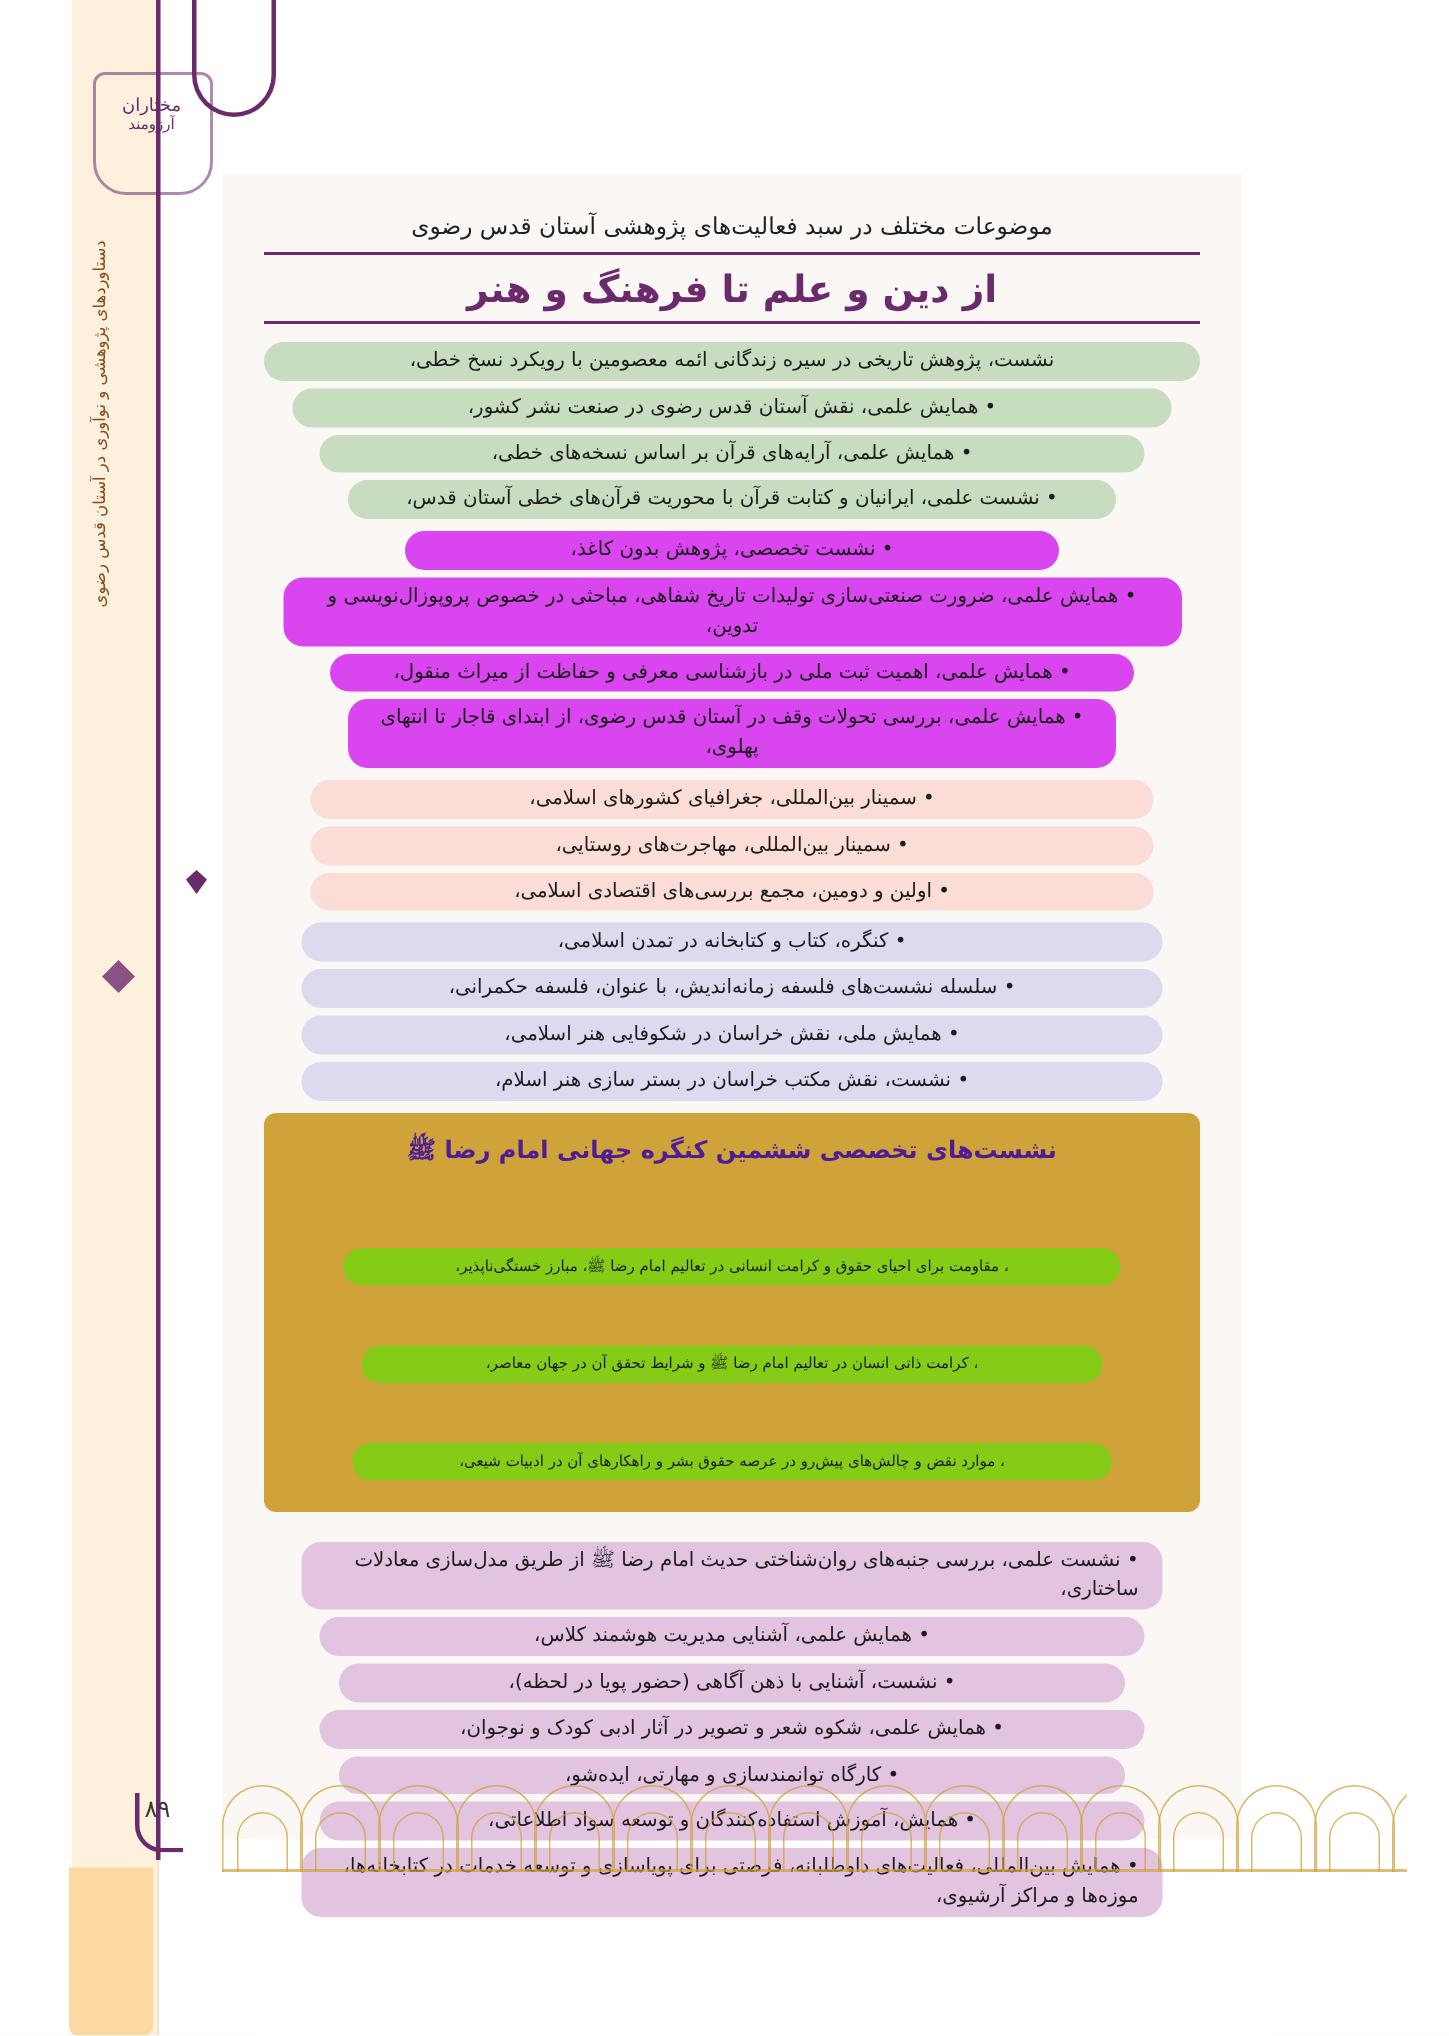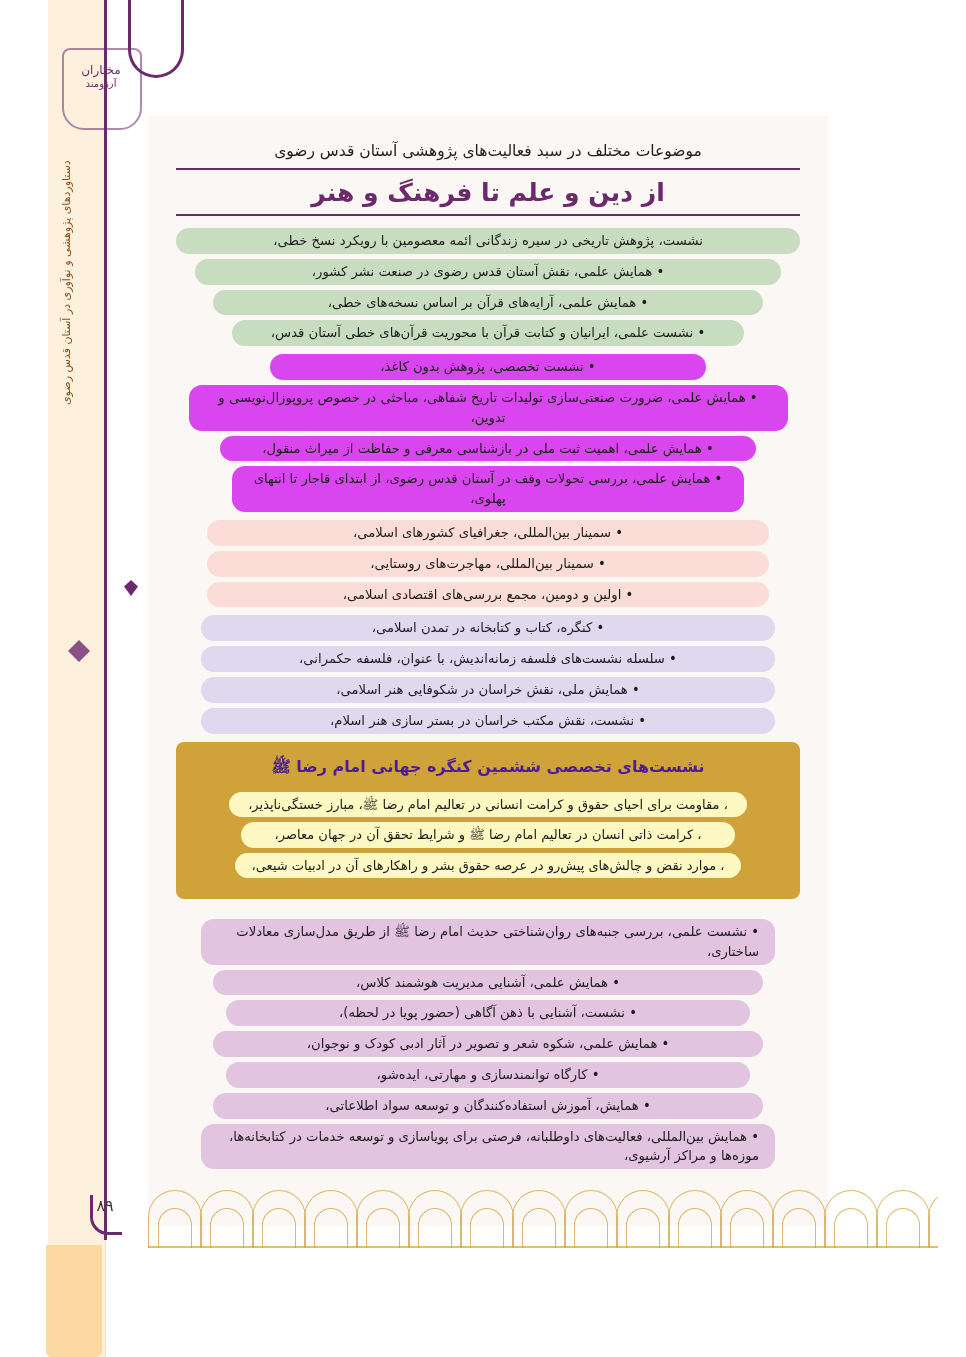--- a/index.html
+++ b/index.html
@@ -210,23 +210,24 @@
     margin: 6px 0 20px;
   }
   .gold-heading {
     text-align: center;
     color: #4c1d95;
     font-size: 16px;
     font-weight: bold;
     padding: 5px 0 12px;
   }
   .gold-block .row {
-    background: #fef9c3;
+    background: #84cc16;
     color: #1b1b1b;
-    font-size: 13px;
+    font-size: 10px;
+    margin-top: 40px;
   }
   .gold-block .row:nth-child(2){ width:88%; margin-right:6%; }
   .gold-block .row:nth-child(3){ width:84%; margin-right:8%; }
   .gold-block .row:nth-child(4){ width:86%; margin-right:7%; }
   .gold-block .row:nth-child(5){ width:56%; margin-right:22%; }
 
   
   .ornament {
     position: absolute;
     left: 148px;

